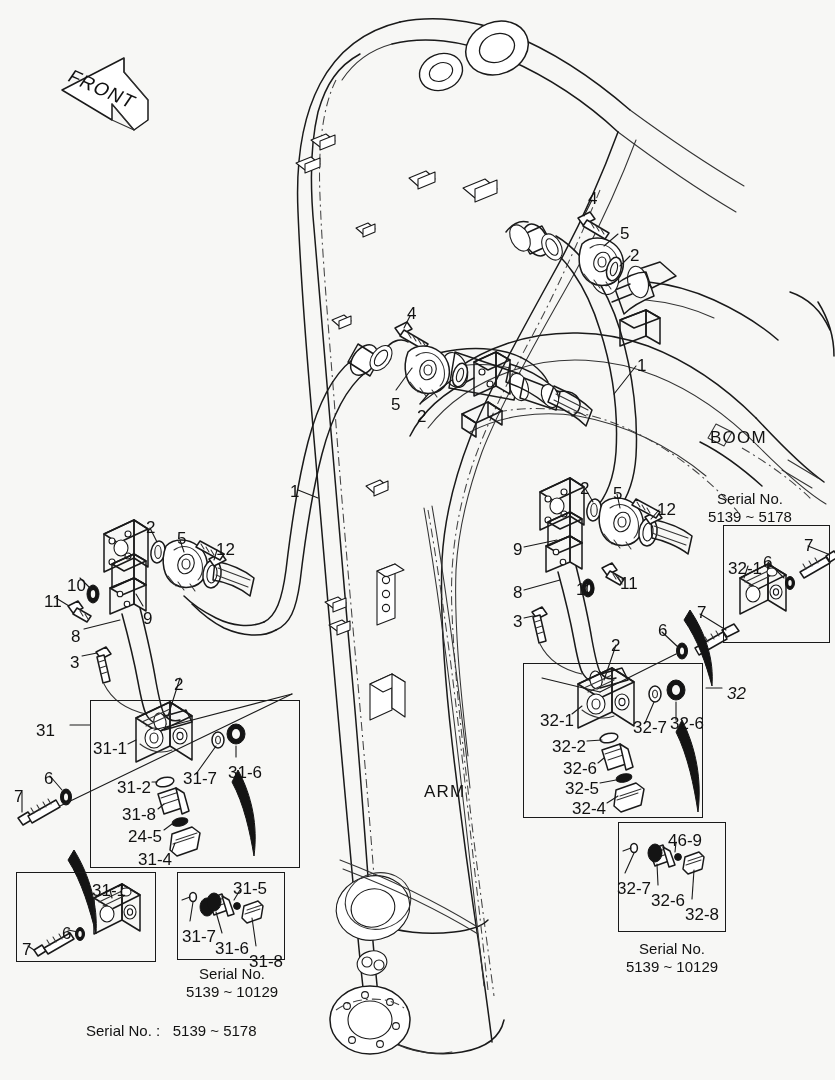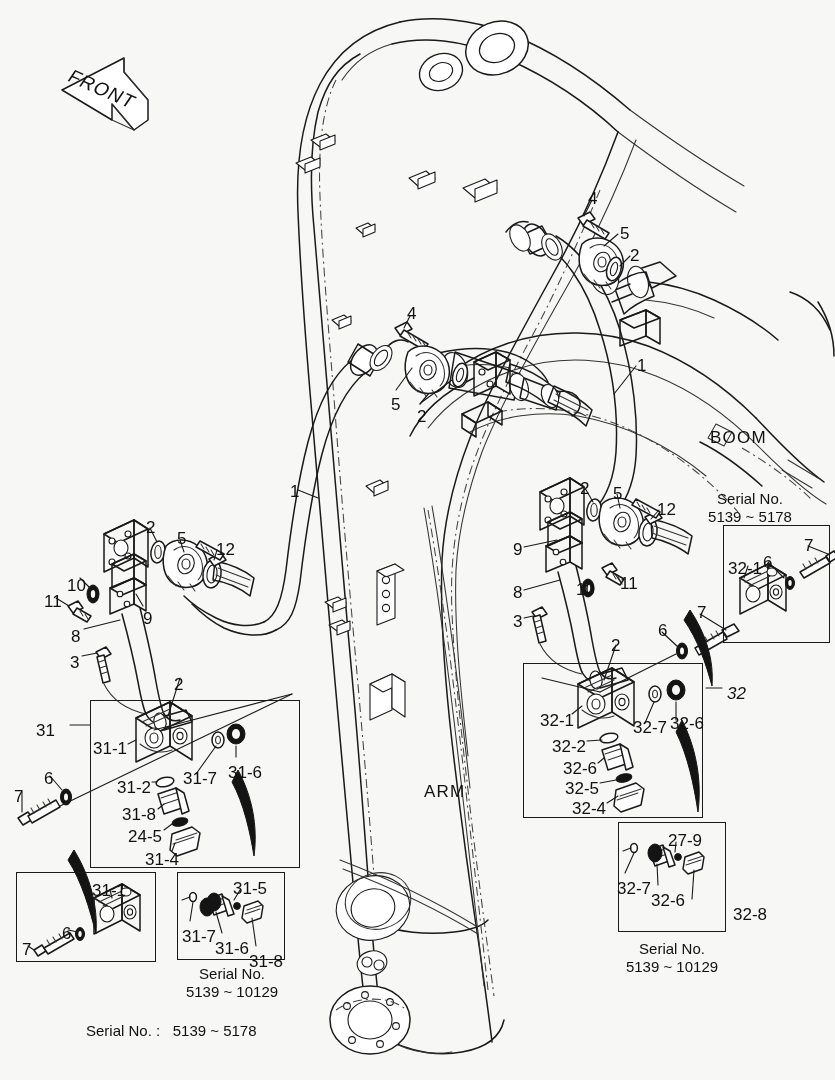--- a/index.html
+++ b/index.html
@@ -635,21 +635,21 @@
       <div class="lbl" style="left: 71px; top: 628px;">8</div>
       <div class="lbl" style="left: 70px; top: 654px;">3</div>
       <div class="lbl" style="left: 174px; top: 676px;">2</div>
       <div class="lbl" style="left: 36px; top: 722px;">31</div>
       <div class="lbl" style="left: 93px; top: 740px;">31-1</div>
       <div class="lbl" style="left: 183px; top: 770px;">31-7</div>
       <div class="lbl" style="left: 228px; top: 764px;">31-6</div>
       <div class="lbl" style="left: 117px; top: 779px;">31-2</div>
       <div class="lbl" style="left: 122px; top: 806px;">31-8</div>
       <div class="lbl" style="left: 128px; top: 828px;">24-5</div>
-      <div class="lbl" style="left: 145px; top: 851px;">31-4</div>
+      <div class="lbl" style="left: 138px; top: 851px;">31-4</div>
       <div class="lbl" style="left: 44px; top: 770px;">6</div>
       <div class="lbl" style="left: 14px; top: 788px;">7</div>
       <div class="lbl" style="left: 580px; top: 480px;">2</div>
       <div class="lbl" style="left: 613px; top: 485px;">5</div>
       <div class="lbl" style="left: 657px; top: 501px;">12</div>
       <div class="lbl" style="left: 513px; top: 541px;">9</div>
       <div class="lbl" style="left: 513px; top: 584px;">8</div>
       <div class="lbl" style="left: 576px; top: 581px;">10</div>
       <div class="lbl" style="left: 620px; top: 575px;">11</div>
       <div class="lbl" style="left: 513px; top: 613px;">3</div>
@@ -667,24 +667,24 @@
       <div class="lbl" style="left: 728px; top: 560px;">32-1</div>
       <div class="lbl" style="left: 763px; top: 554px;">6</div>
       <div class="lbl" style="left: 804px; top: 537px;">7</div>
       <div class="lbl" style="left: 92px; top: 882px;">31-1</div>
       <div class="lbl" style="left: 62px; top: 925px;">6</div>
       <div class="lbl" style="left: 22px; top: 941px;">7</div>
       <div class="lbl" style="left: 233px; top: 880px;">31-5</div>
       <div class="lbl" style="left: 182px; top: 928px;">31-7</div>
       <div class="lbl" style="left: 215px; top: 940px;">31-6</div>
       <div class="lbl" style="left: 249px; top: 953px;">31-8</div>
-      <div class="lbl" style="left: 668px; top: 832px;">27-9</div>
+      <div class="lbl" style="left: 668px; top: 832px;">46-9</div>
       <div class="lbl" style="left: 617px; top: 880px;">32-7</div>
       <div class="lbl" style="left: 651px; top: 892px;">32-6</div>
-      <div class="lbl" style="left: 685px; top: 906px; margin-left: 48px;">32-8</div>
+      <div class="lbl" style="left: 685px; top: 906px;">32-8</div>
     </div>
 
   <div class="lbl serial" style="left:750px; top:490px; transform:translateX(-50%);">
     <div>Serial No.</div>
     <div>5139 ~ 5178</div>
   </div>
 
   <div class="lbl serial" style="left:86px; top:1022px; white-space:nowrap;">
     <span>Serial No. :</span>
     <span>&nbsp;</span>

